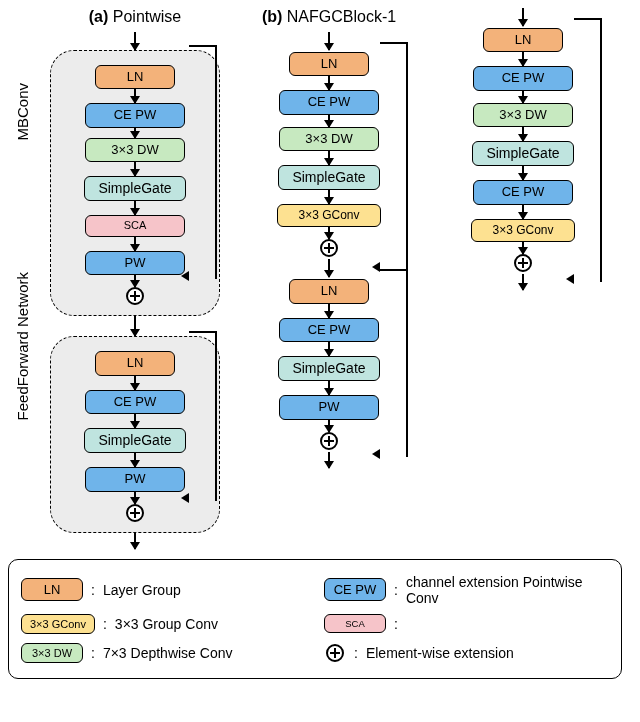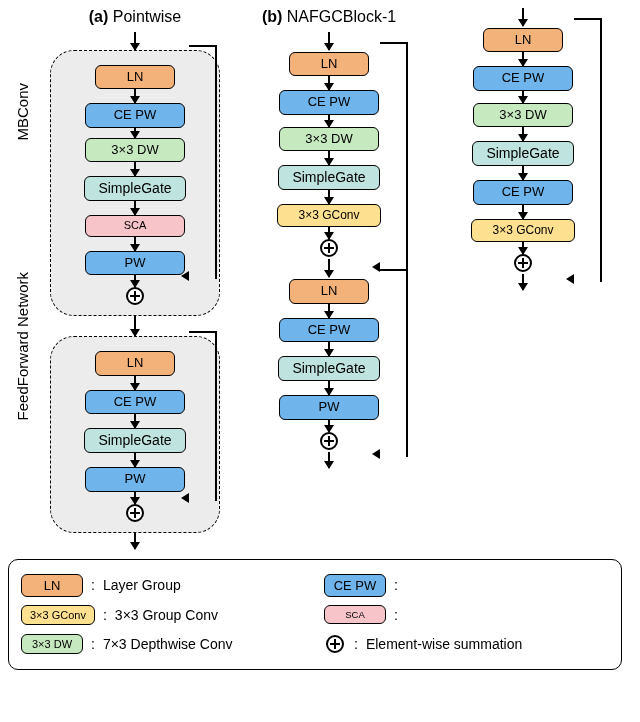--- a/index.html
+++ b/index.html
@@ -280,36 +280,37 @@
 <div class="legend">
   <div class="legend-grid">
     <div class="legend-row">
       <span class="lg-swatch" style="background:#f3b27a">LN</span>
       <span>:</span>
       <span>Layer Group</span>
     </div>
     <div class="legend-row">
       <span class="lg-swatch" style="background:#6fb4ea">CE PW</span>
       <span>:</span>
+      <span>channel extension Pointwise Conv</span>
     </div>
     <div class="legend-row">
       <span class="lg-swatch" style="background:#fde191; font-size:11px">3×3 GConv</span>
       <span>:</span>
       <span>3×3 Group Conv</span>
     </div>
     <div class="legend-row">
       <span class="lg-swatch" style="background:#f6c4c9; font-size:9.5px">SCA</span>
       <span>:</span>
     </div>
     <div class="legend-row">
       <span class="lg-swatch" style="background:#c7e9c0; font-size:11px">3×3 DW</span>
       <span>:</span>
       <span>7×3 Depthwise Conv</span>
     </div>
     <div class="legend-row">
       <span class="lg-icon">
           <span class="sum"></span>
         </span>
       <span>:</span>
-      <span>Element-wise summation</span>
+      <span>Element-wise extension</span>
     </div>
   </div>
 </div>
 
 </body></html>

